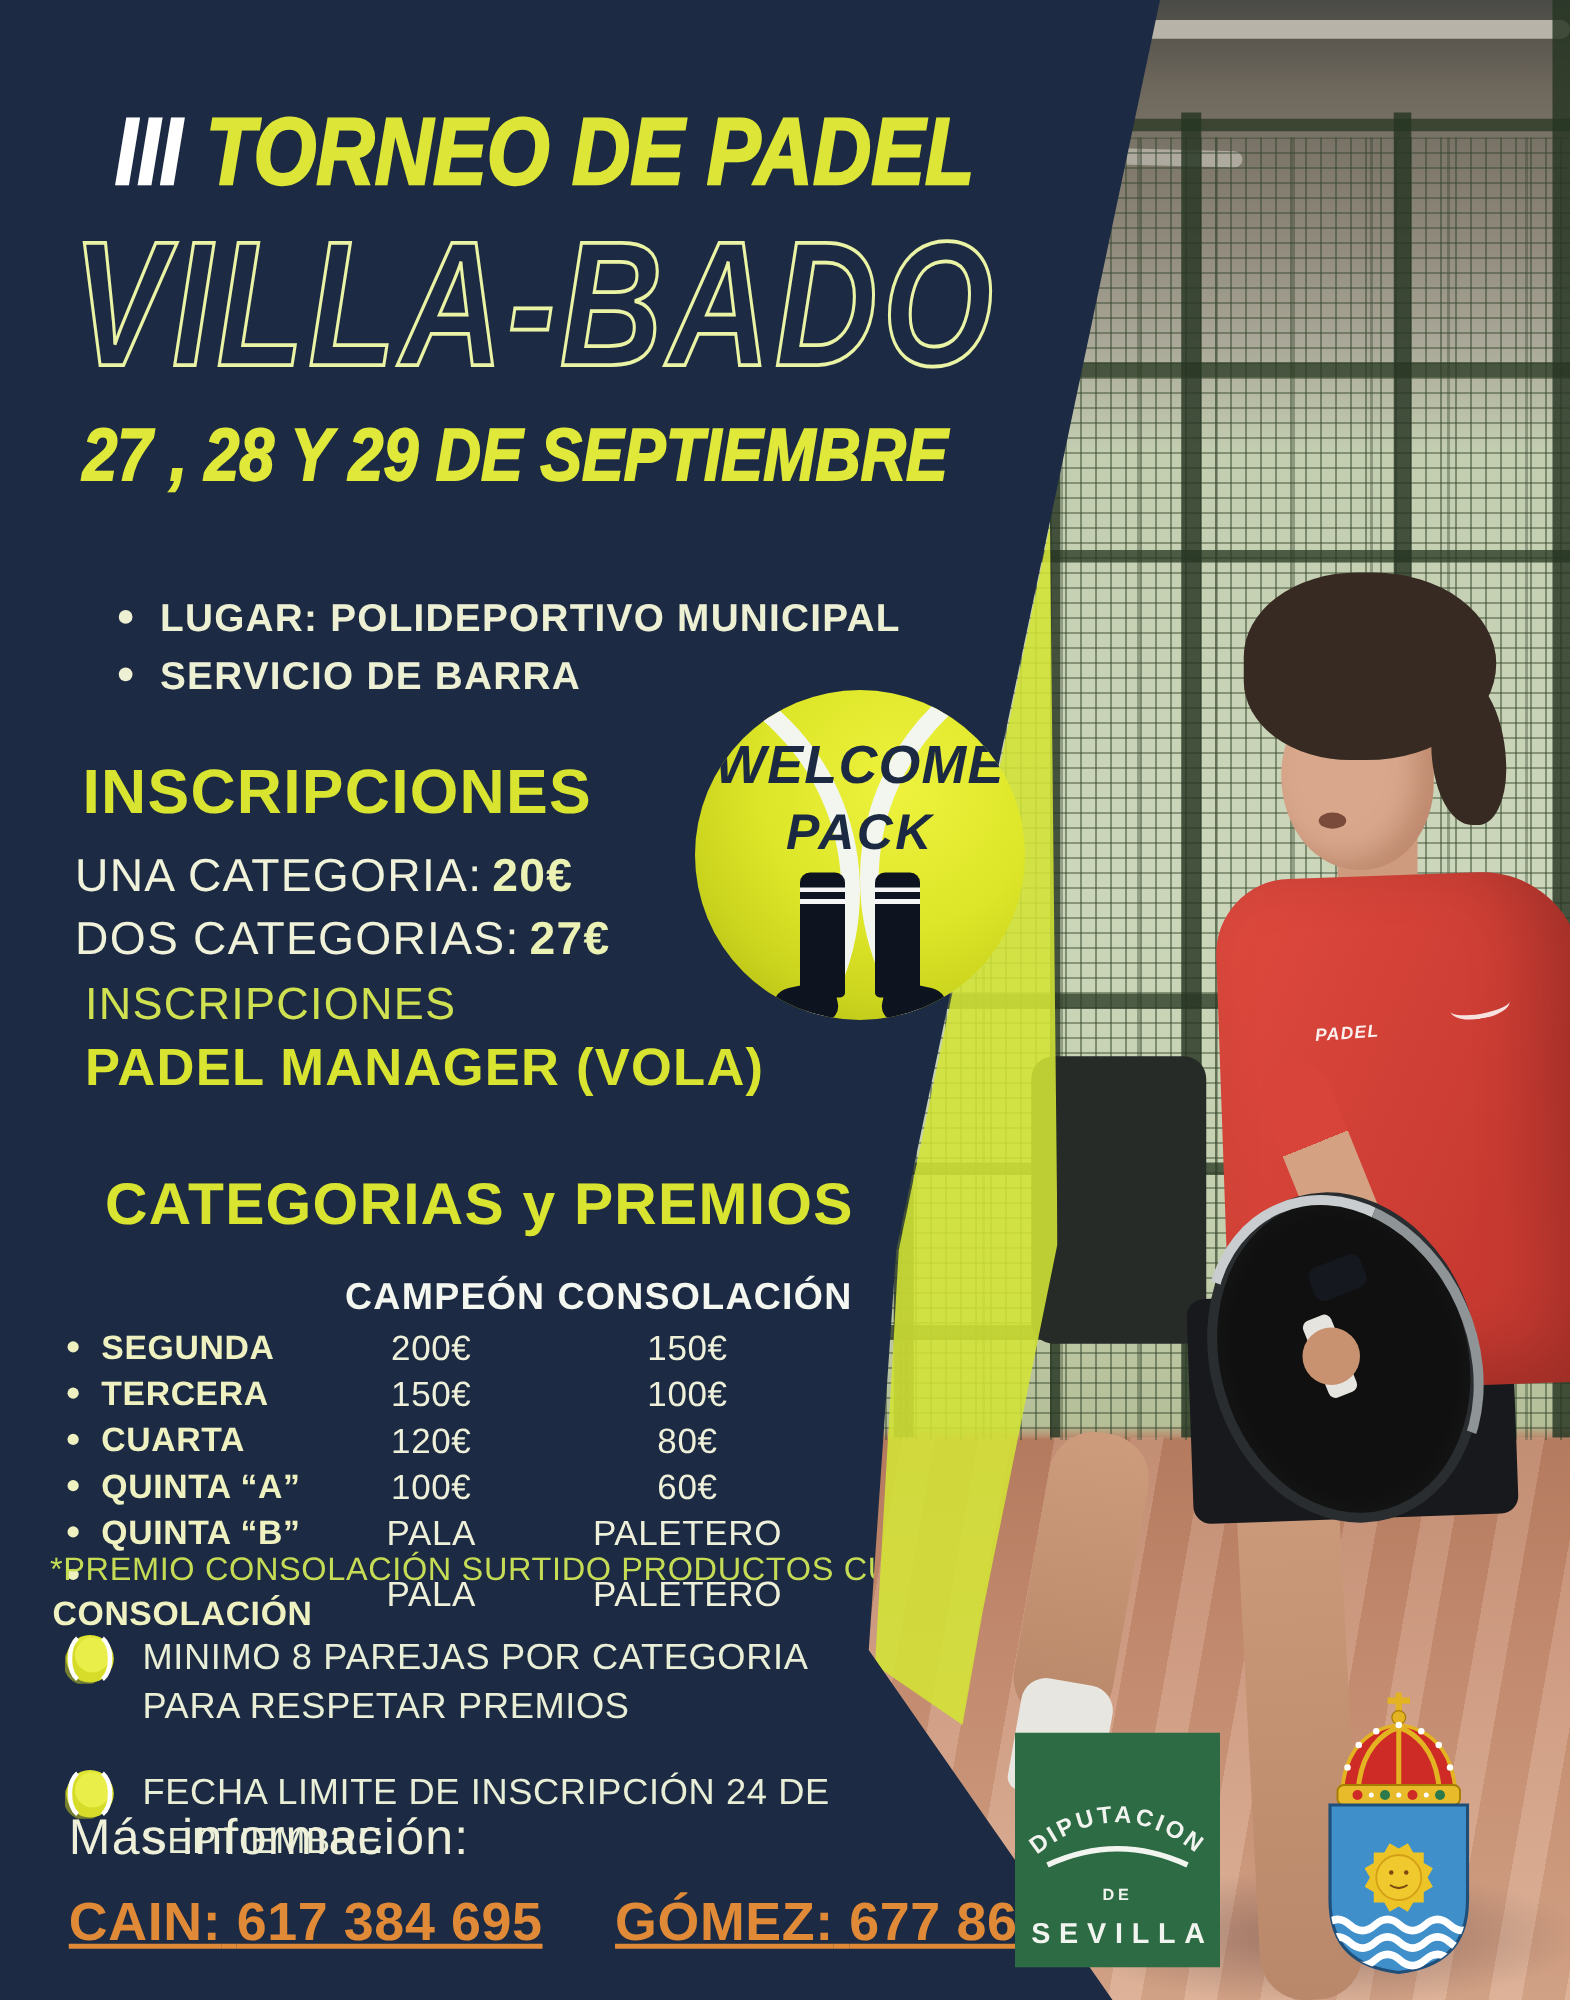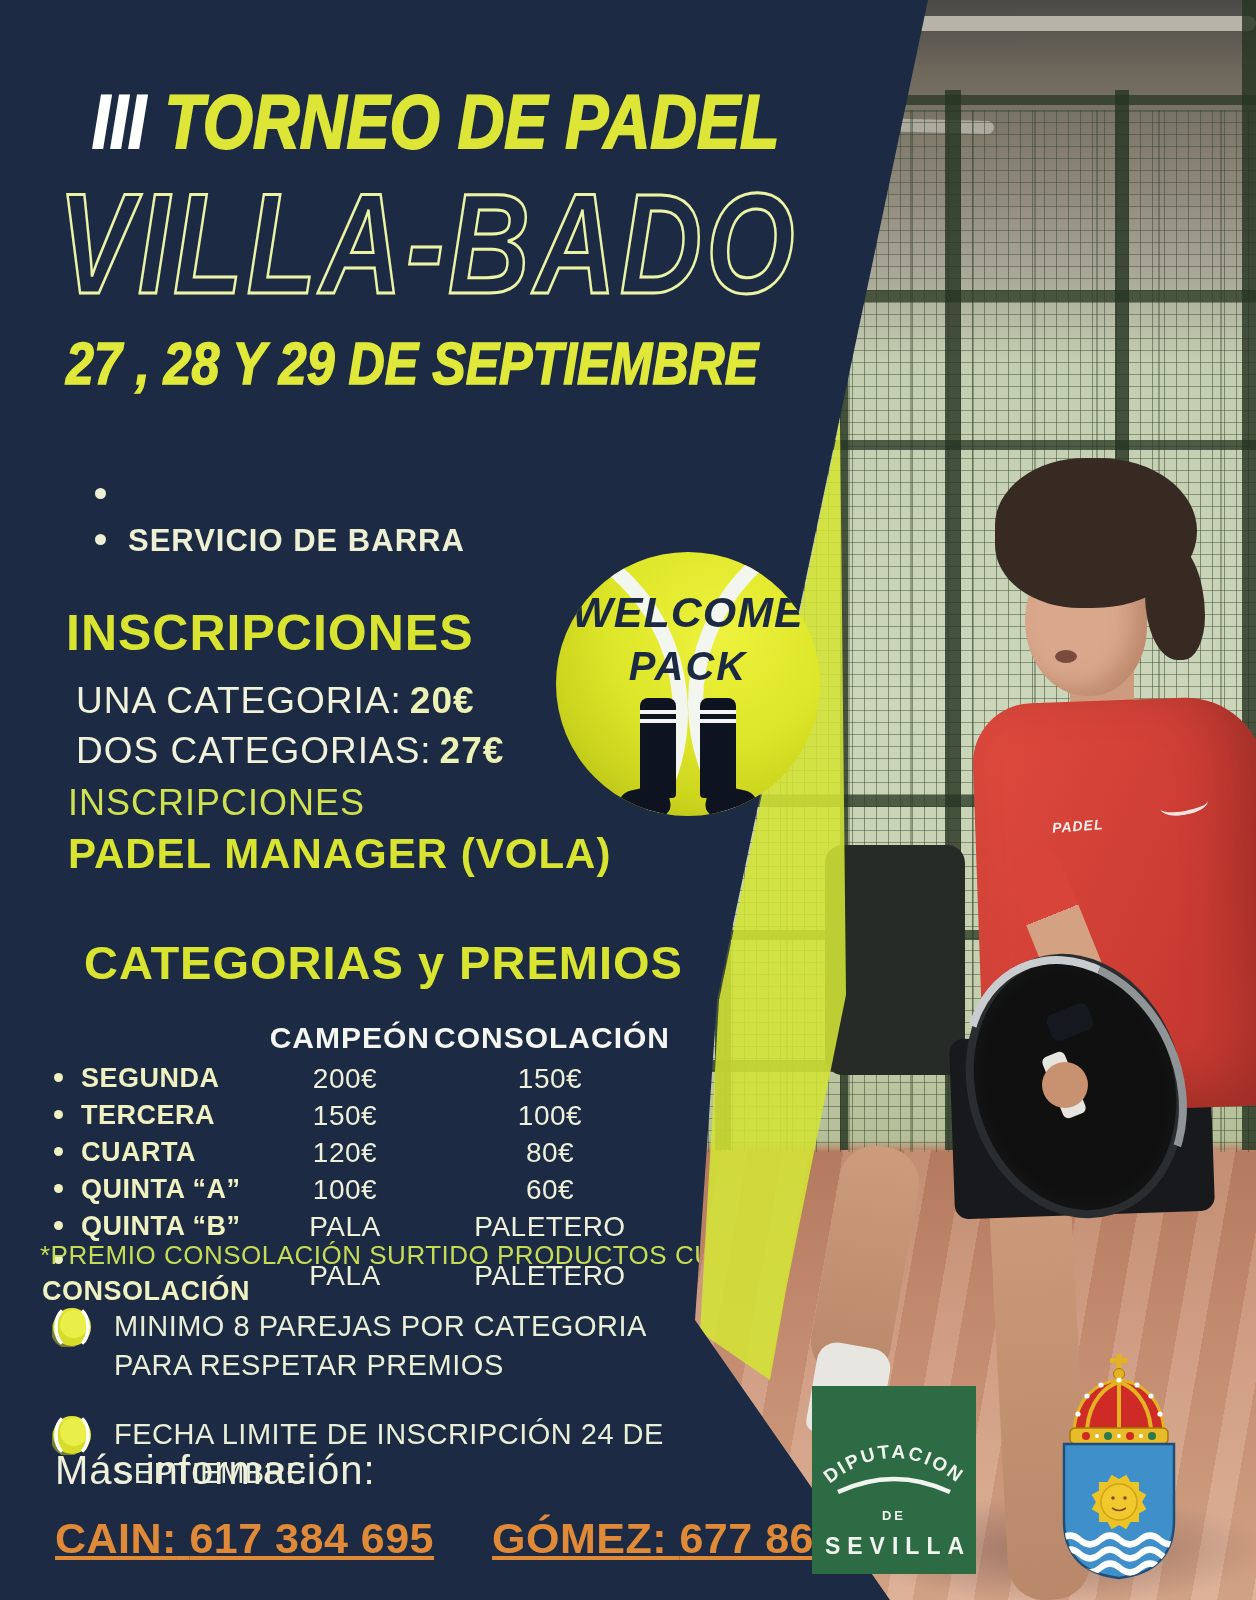--- a/index.html
+++ b/index.html
@@ -77,30 +77,30 @@
   .titleline .edition{color:#ffffff;-webkit-text-stroke:2px #ffffff;margin-right:22px;}
   .villabado{left:58px;top:162px;font-size:142px;letter-spacing:5px;color:transparent;
     -webkit-text-stroke:3px #ebf3a4;transform:scaleX(.8);}
   .dates{left:66px;top:330px;font-size:59px;color:#e0e93a;-webkit-text-stroke:1.5px #e0e93a;}
 
   .bullets{left:95px;top:472px;font-size:31px;font-weight:700;color:#eef0d4;letter-spacing:1px;line-height:46px;}
   .bullets .dot{display:inline-block;width:11px;height:11px;border-radius:50%;background:#eef0d4;
     margin-right:22px;vertical-align:6px;}
 
   .insc-head{left:66px;top:604px;font-size:50px;font-weight:700;color:#d9e431;letter-spacing:1px;}
-  .priceline{left:76px;font-size:37px;color:#f0f2da;letter-spacing:1px;}
+  .priceline{left:60px;font-size:37px;color:#f0f2da;letter-spacing:1px;}
   .priceline strong{color:#ecf2b4;font-weight:700;margin-left:8px;}
   .insc2{left:68px;top:782px;font-size:36px;color:#cfe051;letter-spacing:1px;}
   .platform{left:68px;top:830px;font-size:42px;font-weight:700;color:#d9e431;letter-spacing:1px;}
 
   .cat-head{left:84px;top:935px;font-size:47px;font-weight:700;color:#d9e431;letter-spacing:1px;}
   .cat-table{left:42px;top:1016px;width:640px;}
   .trow{display:grid;grid-template-columns:218px 170px 240px;align-items:center;height:37px;}
   .thead{height:44px;font-size:30px;font-weight:700;color:#f4f6f0;letter-spacing:1px;}
-  .thead div{text-align:right;}
+  .thead div{text-align:left;margin-left:16px;}
   .tcat{font-size:27px;font-weight:700;color:#eff2c0;letter-spacing:.5px;}
   .tcat .dot{display:inline-block;width:9px;height:9px;border-radius:50%;background:#eff2c0;
     margin:0 18px 0 12px;vertical-align:5px;}
   .tval{font-size:28px;color:#eef0da;text-align:center;letter-spacing:.5px;}
   .footnote{left:40px;top:1240px;font-size:26px;color:#c6dc55;letter-spacing:.5px;}
 
   .note{left:52px;display:flex;gap:22px;align-items:flex-start;margin-top:25px;}
   .note .ntext{width:560px;font-size:29px;color:#e9eed6;letter-spacing:.5px;line-height:39px;}
   .moreinfo{left:55px;top:1448px;font-size:40px;color:#eef0da;letter-spacing:1px;}
   .phones{left:55px;top:1514px;font-size:43px;font-weight:700;color:#e08a38;letter-spacing:.5px;display:flex;gap:58px;white-space:nowrap;text-decoration:underline;}
@@ -181,21 +181,21 @@
 
     <div class="abs ital titleline">
       <span class="edition">III</span><span>TORNEO DE PADEL</span>
     </div>
 
     <div class="abs ital villabado">VILLA-BADO</div>
 
     <div class="abs ital dates">27 , 28 Y 29 DE SEPTIEMBRE</div>
 
     <div class="abs bullets">
-      <div><span class="dot"></span></div>
+      <div><span class="dot"></span><span>LUGAR: POLIDEPORTIVO MUNICIPAL</span></div>
       <div><span class="dot"></span><span>SERVICIO DE BARRA</span></div>
     </div>
 
     <div class="abs insc-head">INSCRIPCIONES</div>
 
     <div class="abs priceline" style="top:680px;">
       <span>UNA CATEGORIA:</span><strong>20€</strong>
     </div>
     <div class="abs priceline" style="top:730px;">
       <span>DOS CATEGORIAS:</span><strong>27€</strong>

